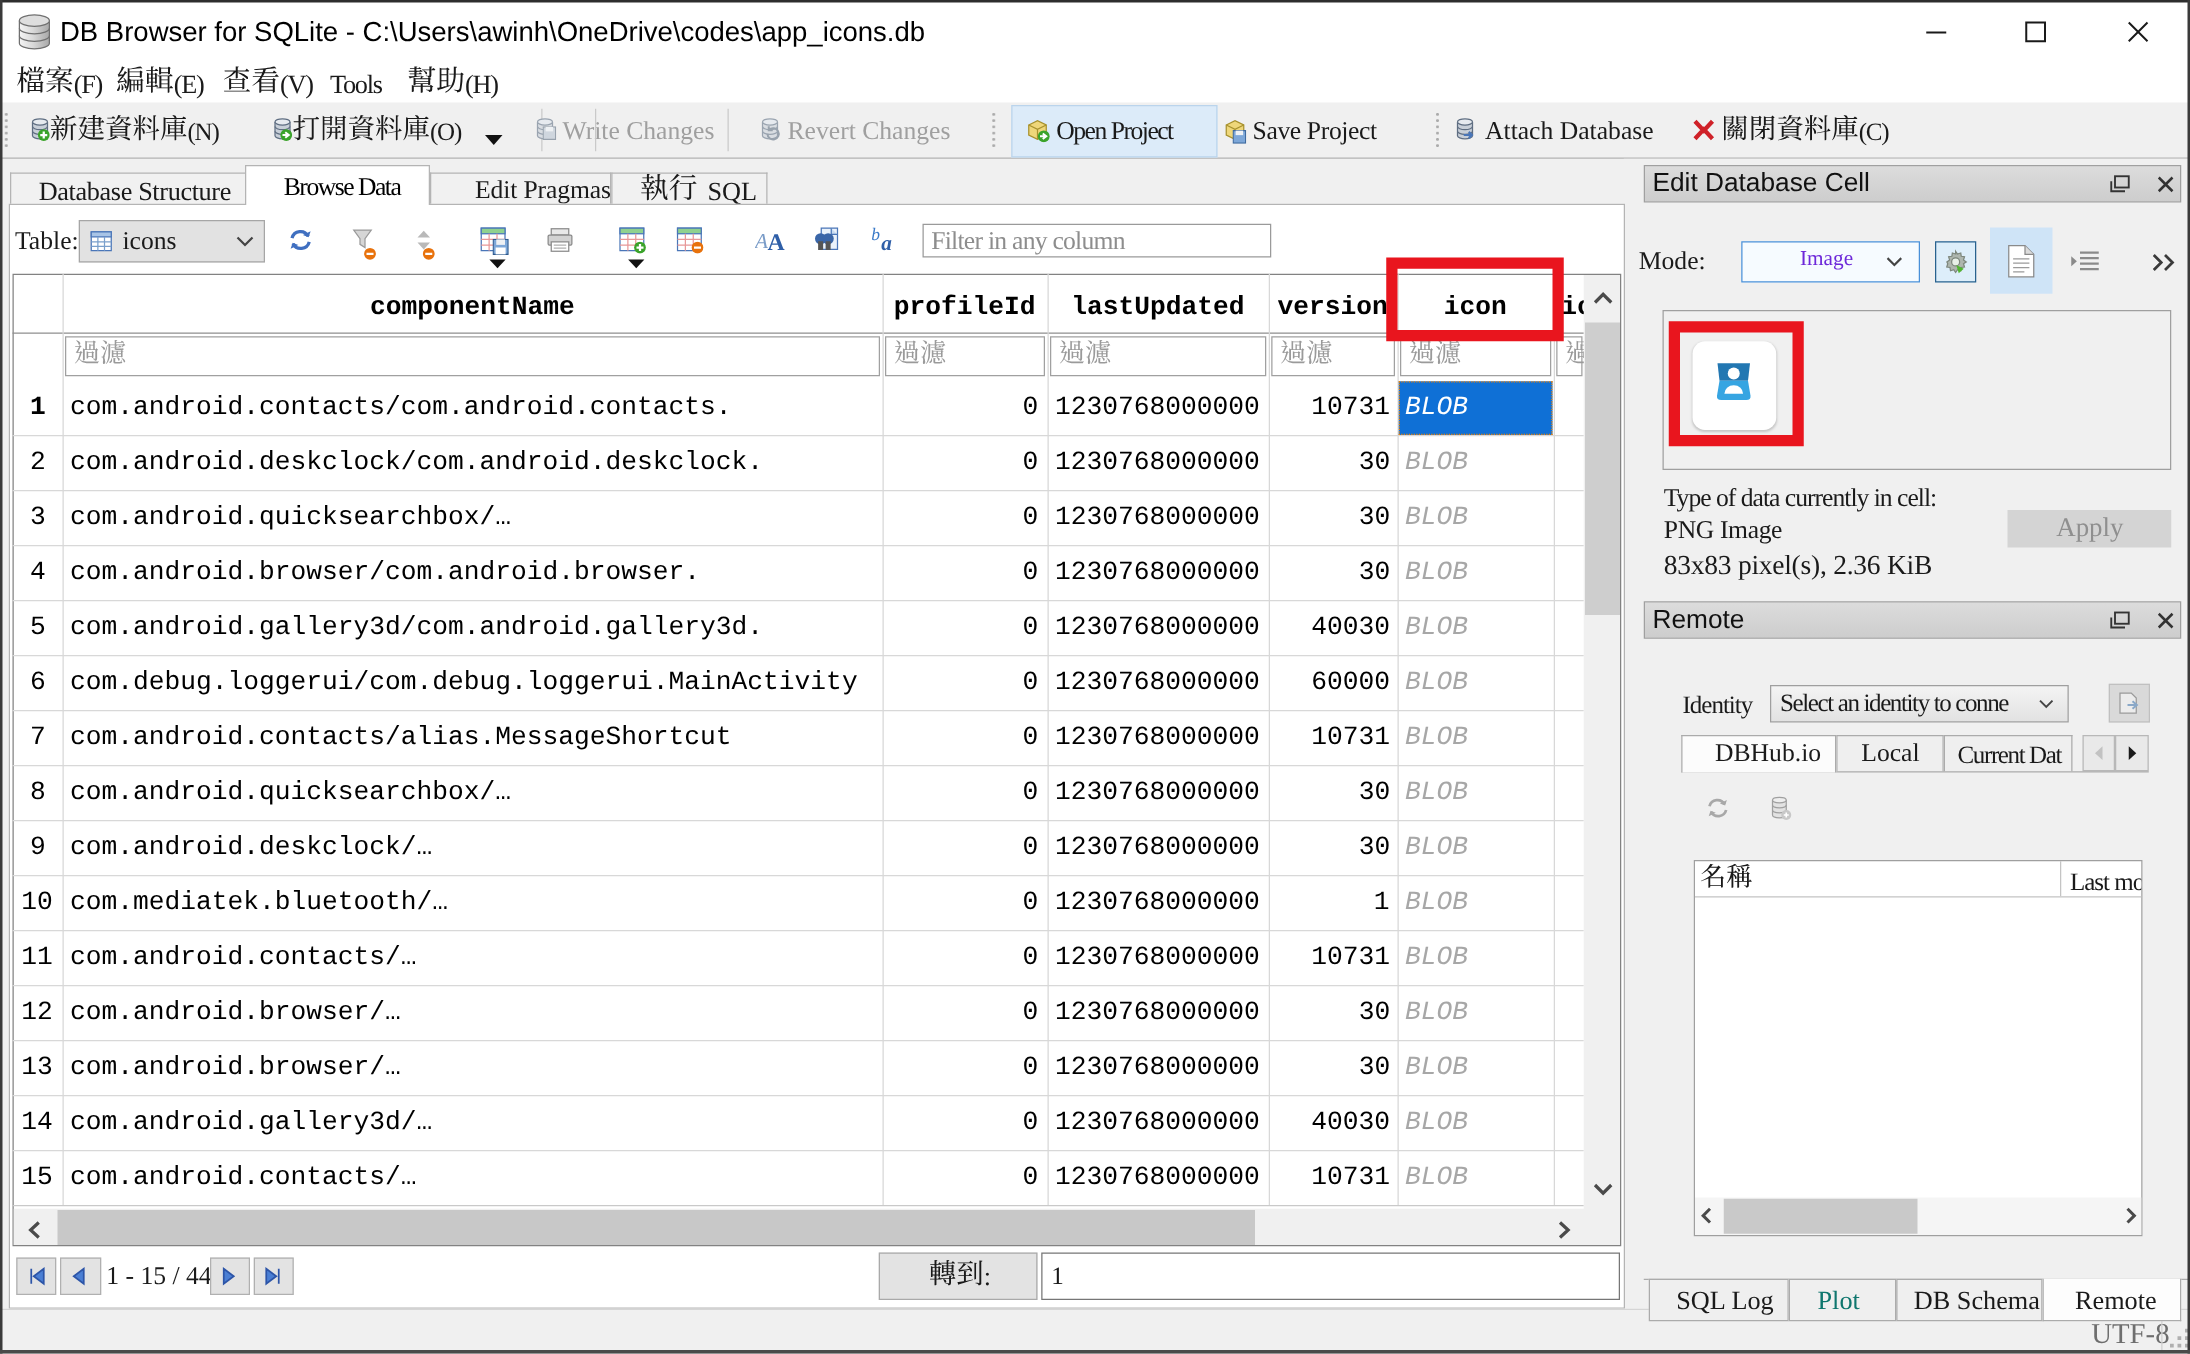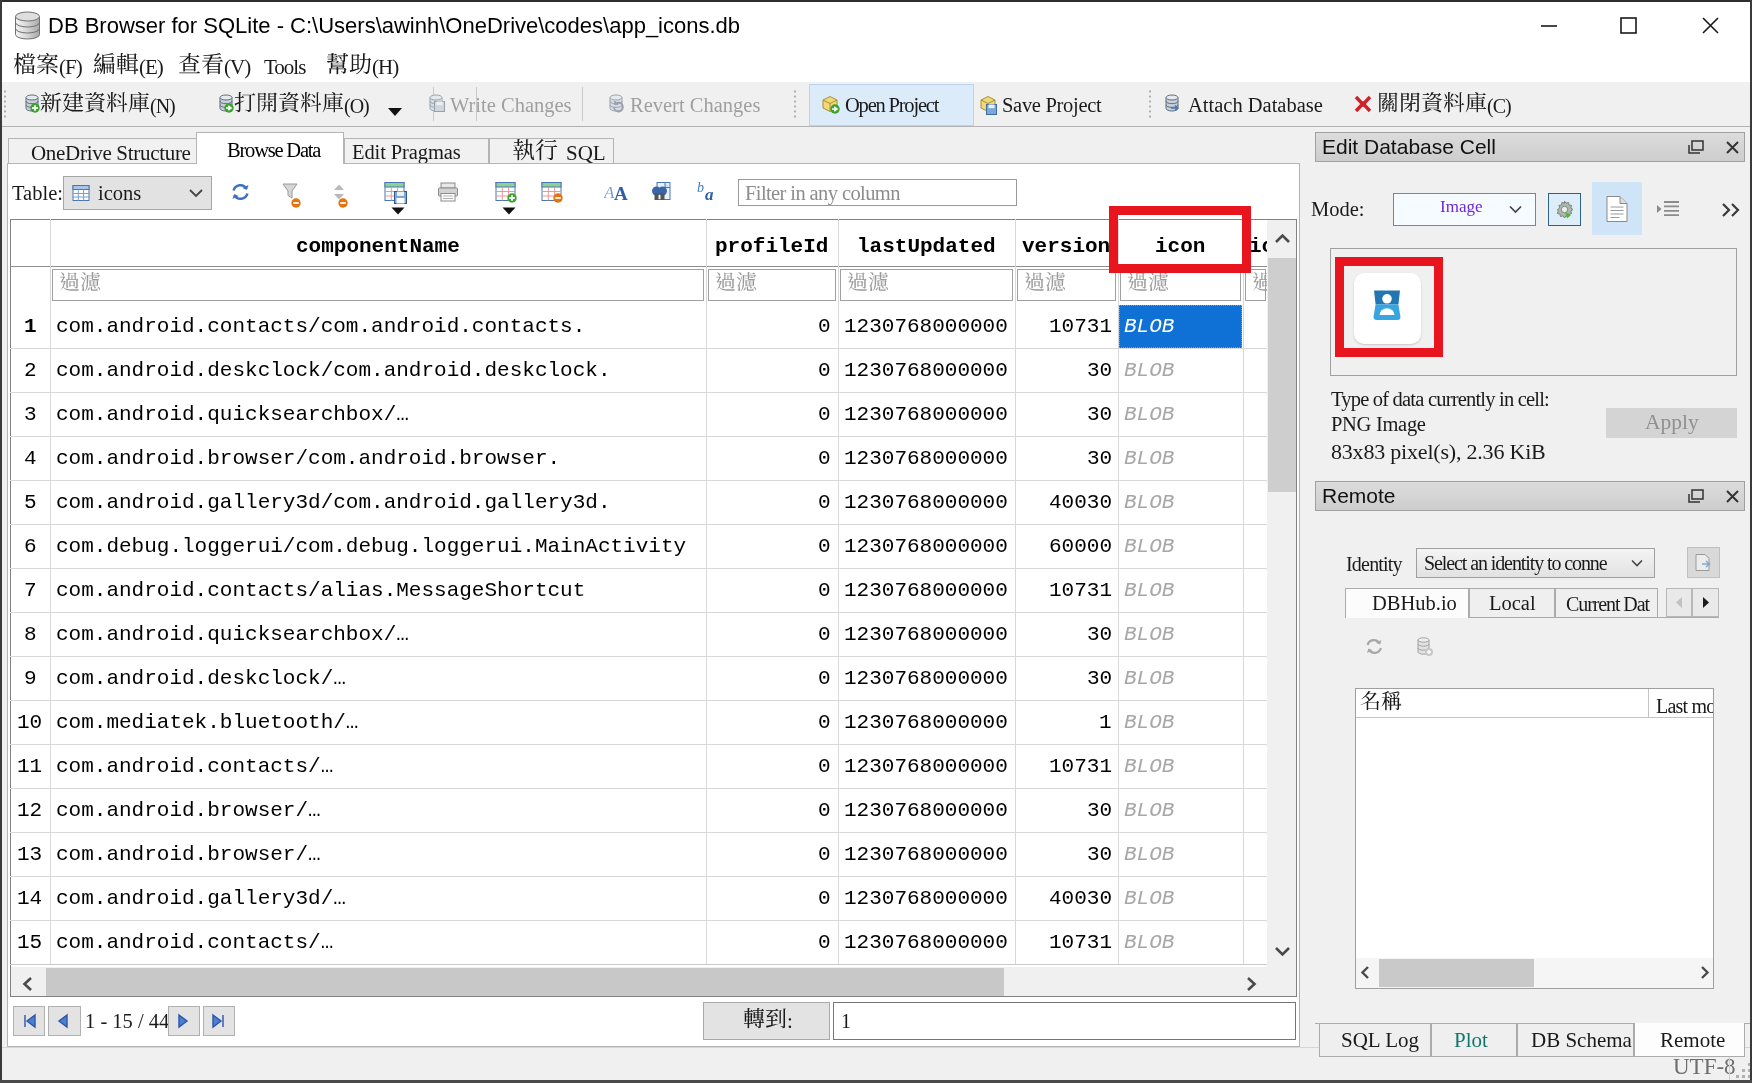--- a/index.html
+++ b/index.html
@@ -171,23 +171,23 @@
 <svg style="position:absolute;left:1377px;top:92px;" width="111" height="26" viewBox="0 0 111 26" fill="#1a1a1a">
     <use href="#c95dc" transform="translate(0.0,18.5) scale(0.2200,-0.2200)"></use>
     <use href="#c9589" transform="translate(22.0,18.5) scale(0.2200,-0.2200)"></use>
     <use href="#c8cc7" transform="translate(44.0,18.5) scale(0.2200,-0.2200)"></use>
     <use href="#c6599" transform="translate(66.0,18.5) scale(0.2200,-0.2200)"></use>
     <use href="#c5eab" transform="translate(88.0,18.5) scale(0.2200,-0.2200)"></use>
   </svg>
 <div style="position:absolute;left:1487px;top:95px;font-family:'Liberation Serif',serif;font-size:20px;color:#1a1a1a;font-weight:normal;white-space:pre;letter-spacing:-1px;">(C)</div>
 <div style="position:absolute;left:1299px;top:127px;width:453px;height:920px;background:#f0f0f0;"></div>
 <div style="position:absolute;left:8px;top:138px;width:189px;height:26px;background:#f1f1f1;border:1px solid #b4b4b4;border-bottom:none;"></div>
-<div style="position:absolute;left:31px;top:141px;font-family:'Liberation Serif',serif;font-size:21px;color:#1a1a1a;font-weight:normal;white-space:pre;letter-spacing:-0.3px;">OneDrive Structure</div>
+<div style="position:absolute;left:31px;top:141px;font-family:'Liberation Serif',serif;font-size:21px;color:#1a1a1a;font-weight:normal;white-space:pre;letter-spacing:-0.3px;">Database Structure</div>
 <div style="position:absolute;left:344px;top:138px;width:145px;height:26px;background:#f1f1f1;border:1px solid #b4b4b4;border-bottom:none;"></div>
-<div style="position:absolute;left:352px;top:141px;font-family:'Liberation Serif',serif;font-size:20.5px;color:#1a1a1a;font-weight:normal;white-space:pre;letter-spacing:-0.1px;">Edit Pragmas</div>
+<div style="position:absolute;left:380px;top:141px;font-family:'Liberation Serif',serif;font-size:20.5px;color:#1a1a1a;font-weight:normal;white-space:pre;letter-spacing:-0.1px;">Edit Pragmas</div>
 <div style="position:absolute;left:489px;top:138px;width:125px;height:26px;background:#f1f1f1;border:1px solid #b4b4b4;border-bottom:none;"></div>
 <svg style="position:absolute;left:512px;top:139px;" width="47" height="27" viewBox="0 0 47 27" fill="#1a1a1a">
     <use href="#c57f7" transform="translate(0.0,19.3) scale(0.2300,-0.2300)"></use>
     <use href="#c884c" transform="translate(23.0,19.3) scale(0.2300,-0.2300)"></use>
   </svg>
 <div style="position:absolute;left:566px;top:141px;font-family:'Liberation Serif',serif;font-size:21px;color:#1a1a1a;font-weight:normal;white-space:pre;">SQL</div>
 <div style="position:absolute;left:7px;top:163px;width:1293px;height:884px;background:#ffffff;border:1px solid #b4b4b4;"></div>
 <div style="position:absolute;left:196px;top:132px;width:148px;height:32px;background:#ffffff;border:1px solid #b4b4b4;border-bottom:none;"></div>
 <div style="position:absolute;left:227px;top:139px;font-family:'Liberation Serif',serif;font-size:20.5px;color:#000000;font-weight:normal;white-space:pre;letter-spacing:-1.2px;">Browse Data</div>
 <div style="position:absolute;left:12px;top:182px;font-family:'Liberation Serif',serif;font-size:20.5px;color:#1a1a1a;font-weight:normal;white-space:pre;">Table:</div>

